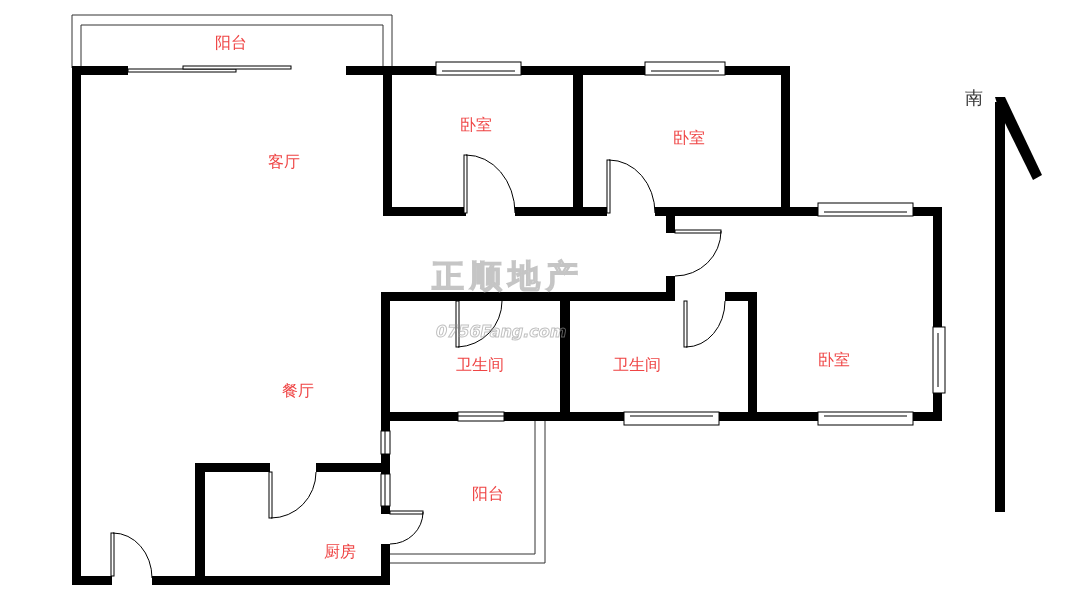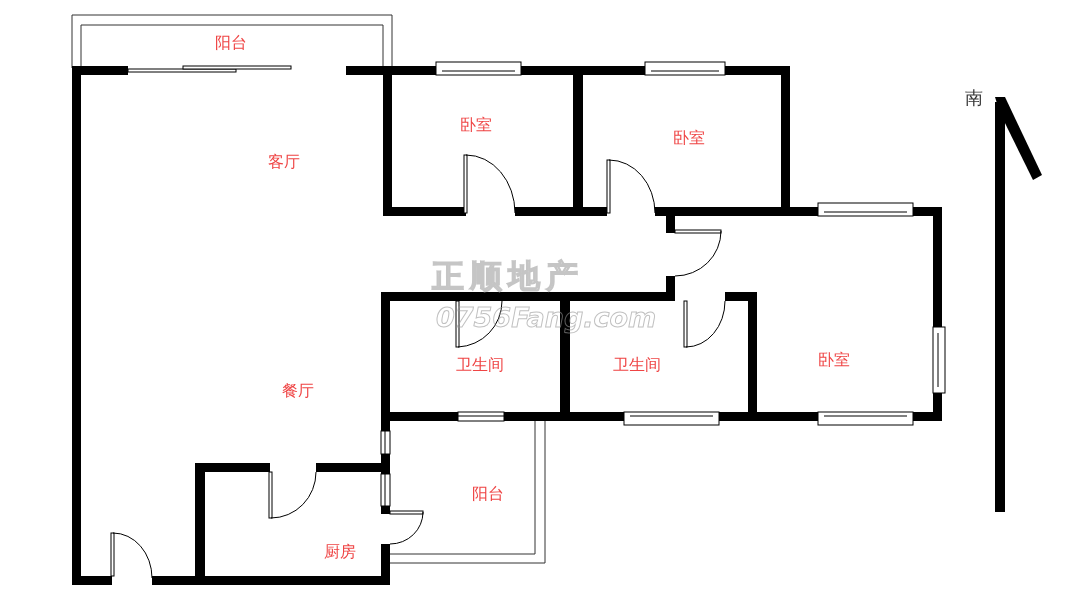--- a/index.html
+++ b/index.html
@@ -4,21 +4,21 @@
 <style>
   html, body { margin:0; padding:0; background:#ffffff; }
   body { width:1069px; height:600px; overflow:hidden; position:relative;
          font-family:"DejaVu Sans", "Liberation Sans", sans-serif; }
   #plan { position:absolute; left:0; top:0; }
   .room-label { position:absolute; font-size:16px; color:#ef4444; white-space:nowrap;
                 font-family:"DejaVu Sans", sans-serif; }
   .wm-cn { position:absolute; left:432px; top:255px; font-size:32px; font-weight:bold;
            color:rgba(255,255,255,0.0); -webkit-text-stroke:1.2px rgba(150,150,150,0.55);
            letter-spacing:6px; font-family:"DejaVu Sans", sans-serif; }
-  .wm-en { position:absolute; left:436px; top:302px; font-size:27px; font-style:italic; font-weight:bold;
+  .wm-en { position:absolute; left:436px; top:322px; font-size:16px; font-style:italic; font-weight:bold;
            color:rgba(255,255,255,0.0); -webkit-text-stroke:1px rgba(150,150,150,0.6);
            font-family:"DejaVu Sans", sans-serif; }
   .compass-label { position:absolute; left:965px; top:86px; font-size:18px; color:#333;
                    font-family:"DejaVu Serif", serif; }
 </style>
 </head>
 <body>
 
 <svg id="plan" width="1069" height="600" viewBox="0 0 1069 600">
 

